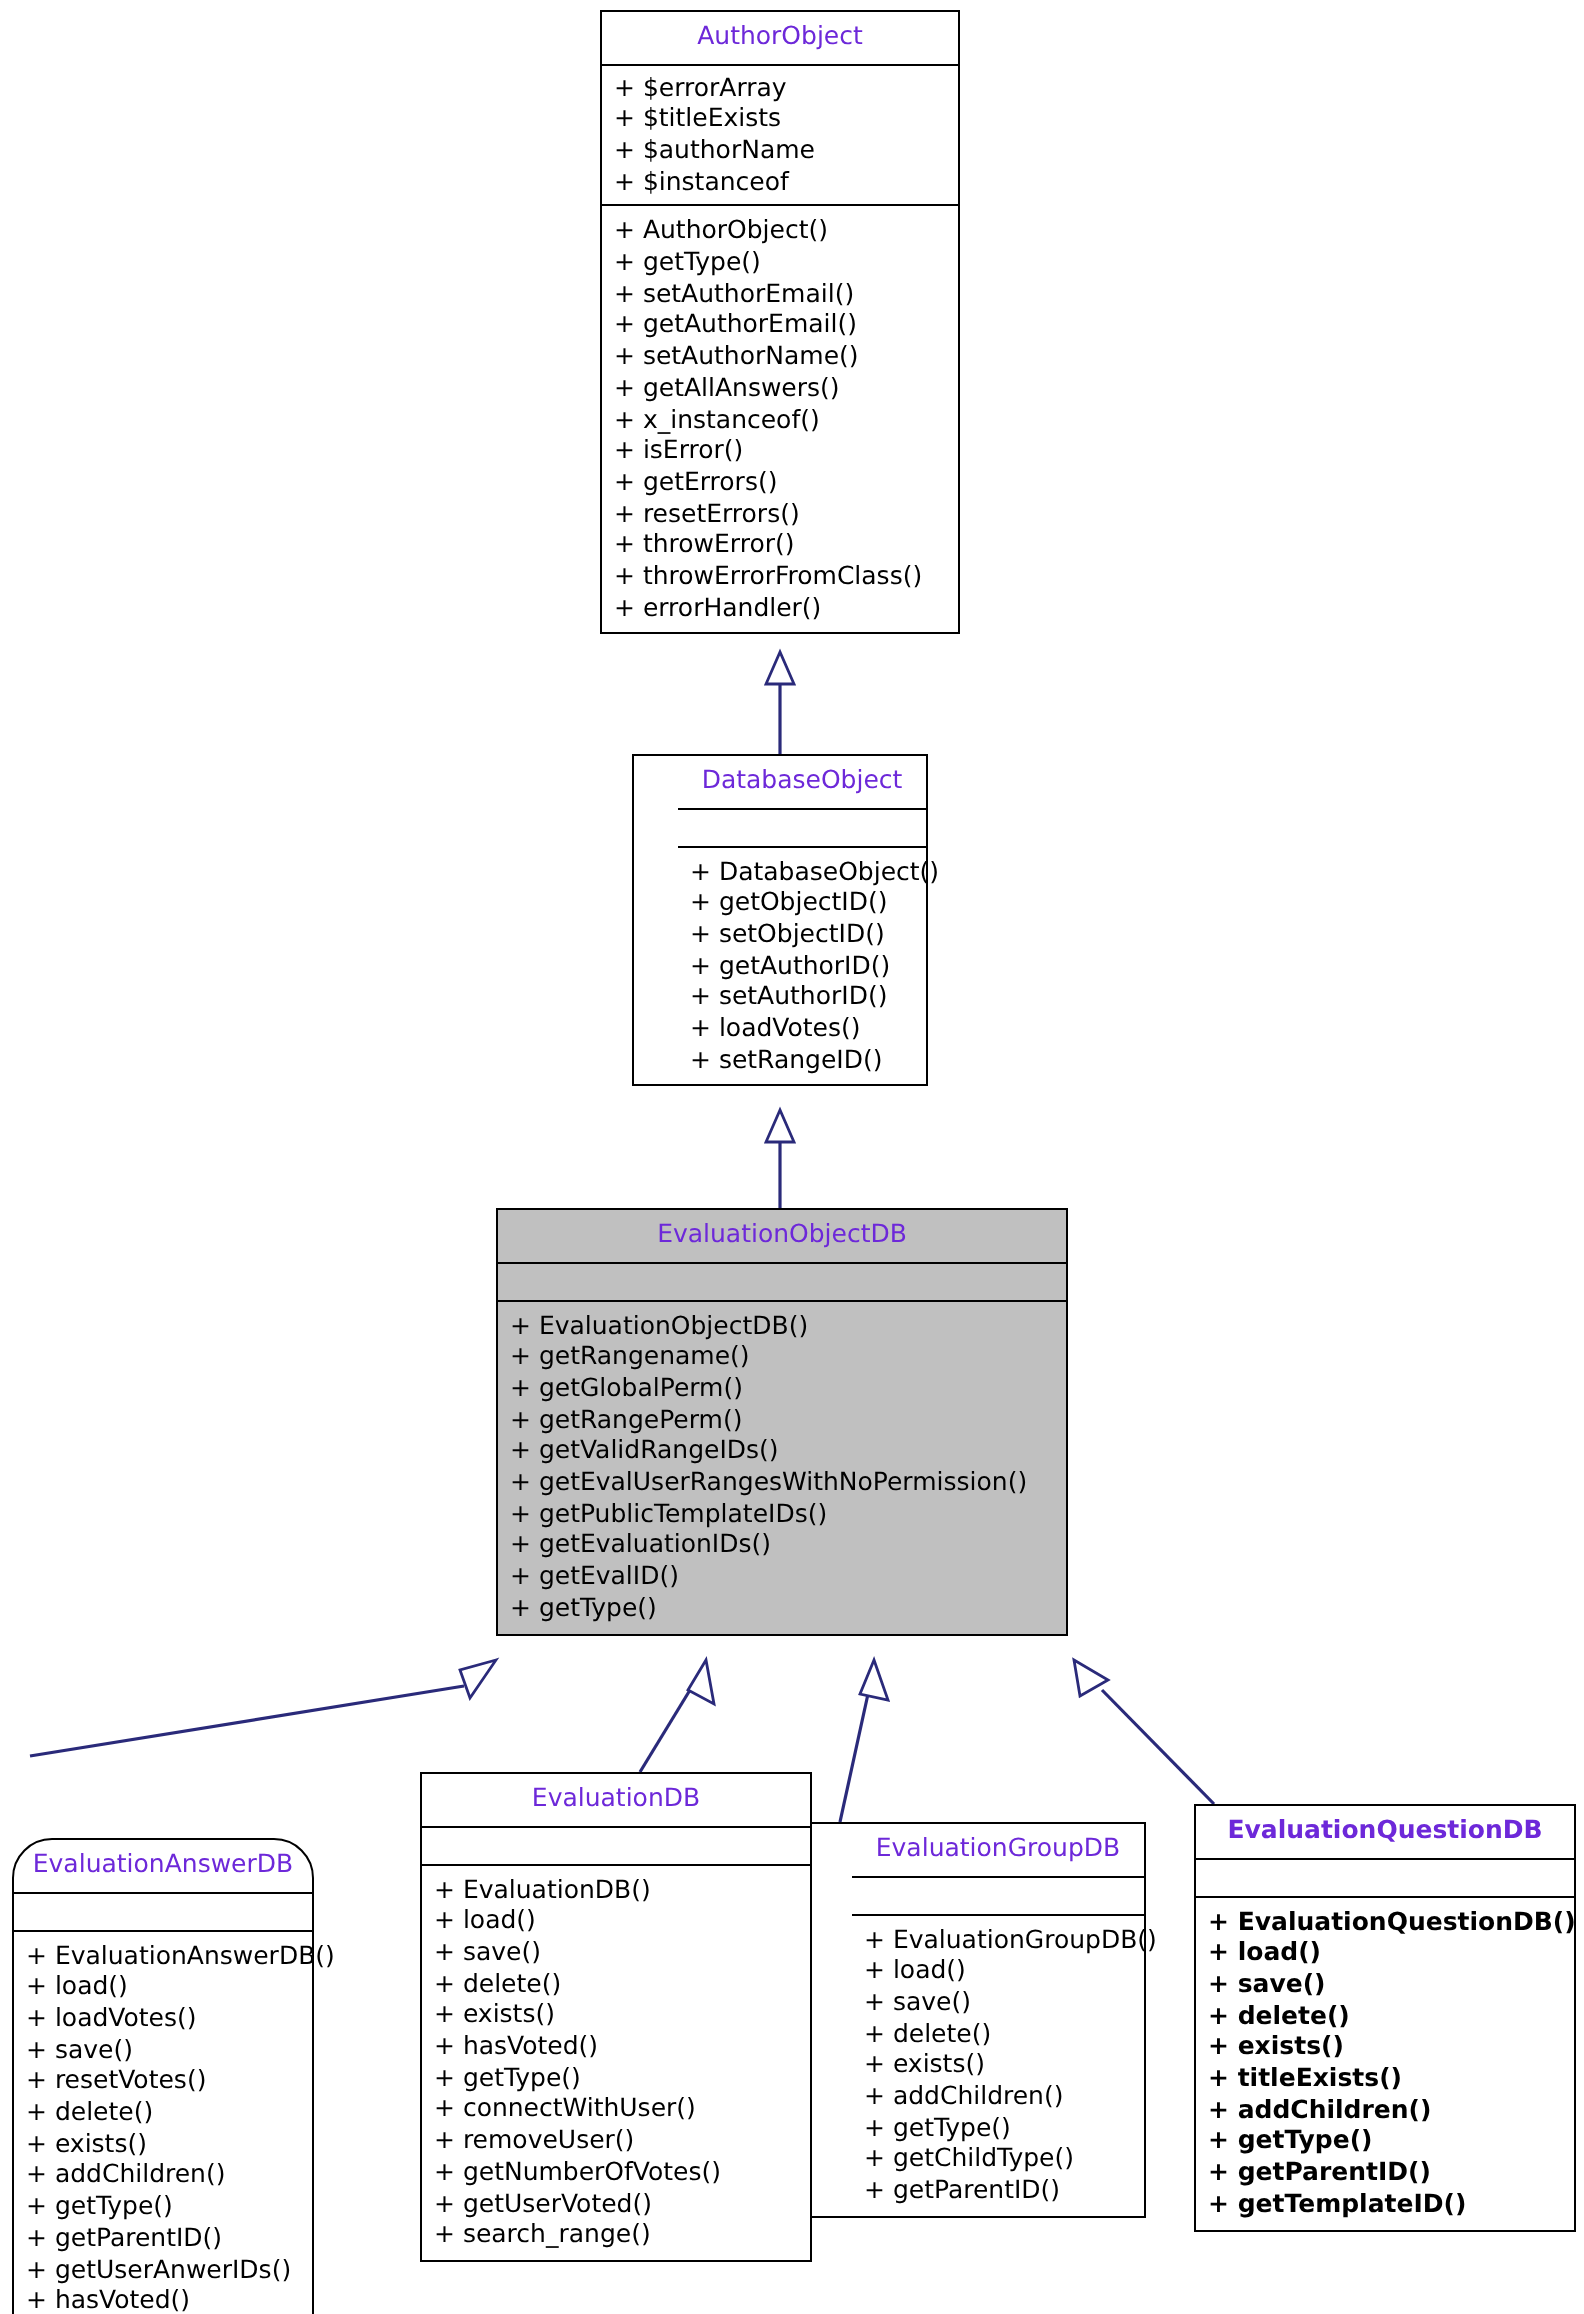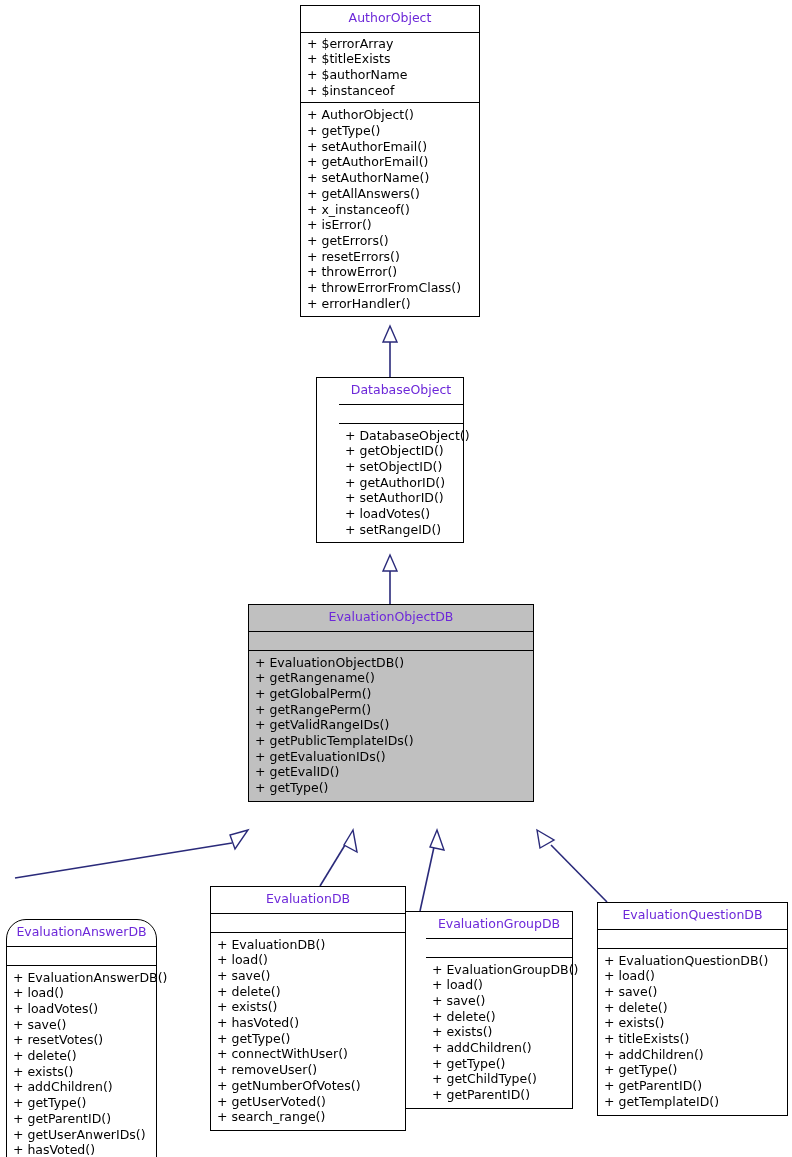--- a/index.html
+++ b/index.html
@@ -144,20 +144,21 @@
     </div>
     <div class="uml-class highlight" style="left: 248px; top: 604px; width: 286px;">
       <div class="uml-name">EvaluationObjectDB</div>
       <div class="uml-attrs empty"></div>
       <div class="uml-ops">
         <div class="uml-row">+ EvaluationObjectDB()</div>
         <div class="uml-row">+ getRangename()</div>
         <div class="uml-row">+ getGlobalPerm()</div>
         <div class="uml-row">+ getRangePerm()</div>
         <div class="uml-row">+ getValidRangeIDs()</div>
+        <div class="uml-row">+ getEvalUserRangesWithNoPermission()</div>
         <div class="uml-row">+ getPublicTemplateIDs()</div>
         <div class="uml-row">+ getEvaluationIDs()</div>
         <div class="uml-row">+ getEvalID()</div>
         <div class="uml-row">+ getType()</div>
       </div>
     </div>
     <div class="uml-class" style="left: 6px; top: 919px; width: 151px; border-radius: 20px;">
       <div class="uml-name">EvaluationAnswerDB</div>
       <div class="uml-attrs empty"></div>
       <div class="uml-ops">
@@ -202,21 +203,21 @@
         <div class="uml-row">+ load()</div>
         <div class="uml-row">+ save()</div>
         <div class="uml-row">+ delete()</div>
         <div class="uml-row">+ exists()</div>
         <div class="uml-row">+ addChildren()</div>
         <div class="uml-row">+ getType()</div>
         <div class="uml-row">+ getChildType()</div>
         <div class="uml-row">+ getParentID()</div>
       </div>
     </div>
-    <div class="uml-class" style="left: 597px; top: 902px; width: 191px;">
+    <div class="uml-class" style="left: 597px; top: 902px; width: 191px; font-weight: bold;">
       <div class="uml-name">EvaluationQuestionDB</div>
       <div class="uml-attrs empty"></div>
       <div class="uml-ops">
         <div class="uml-row">+ EvaluationQuestionDB()</div>
         <div class="uml-row">+ load()</div>
         <div class="uml-row">+ save()</div>
         <div class="uml-row">+ delete()</div>
         <div class="uml-row">+ exists()</div>
         <div class="uml-row">+ titleExists()</div>
         <div class="uml-row">+ addChildren()</div>

